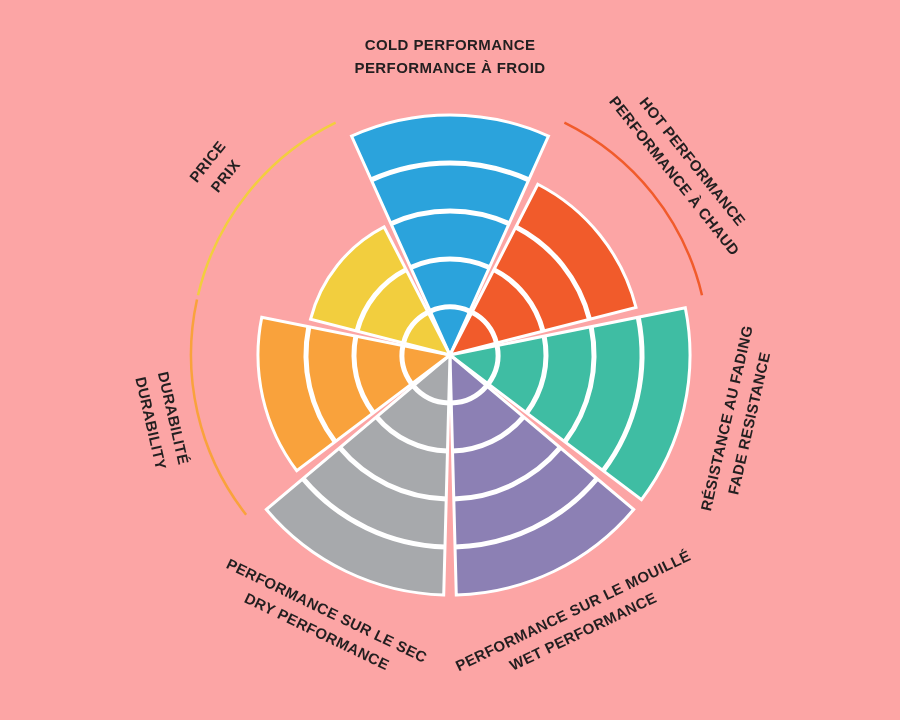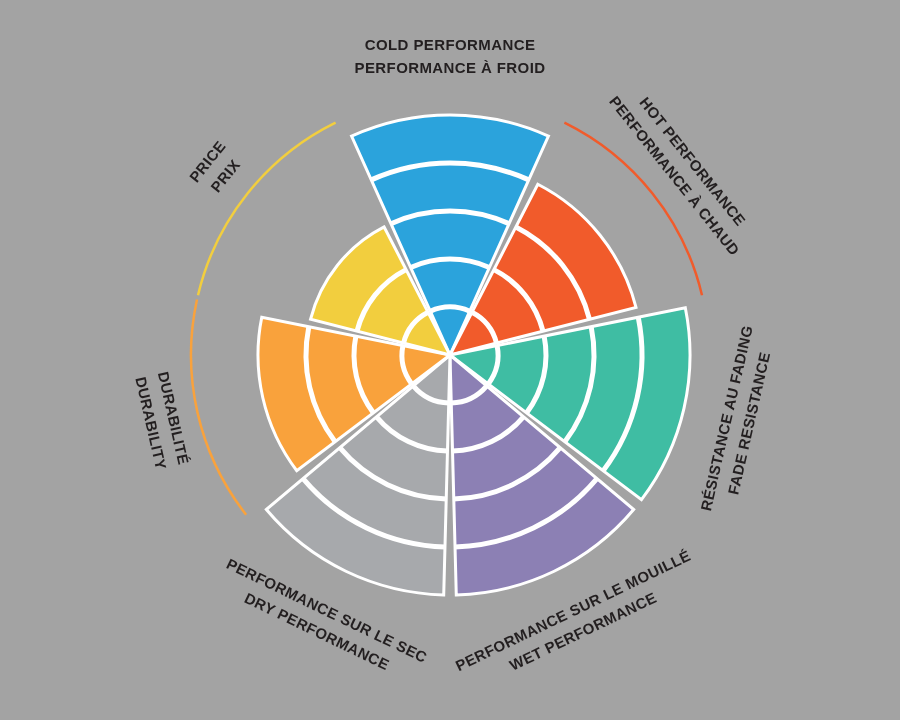--- a/index.html
+++ b/index.html
@@ -8,21 +8,21 @@
     background: #ffffff;
     width: 900px;
     height: 720px;
     overflow: hidden;
     font-family: "Liberation Sans", sans-serif;
   }
   .chart-wrap {
     position: relative;
     width: 900px;
     height: 720px;
-    background: #a3a3a3;
+    background: #fca5a5;
   }
   svg { display: block; }
   .seg-label {
     font-family: "Liberation Sans", sans-serif;
     font-weight: 700;
     font-size: 15px;
     letter-spacing: 0.4px;
     fill: #231F20;
   }
 </style>

